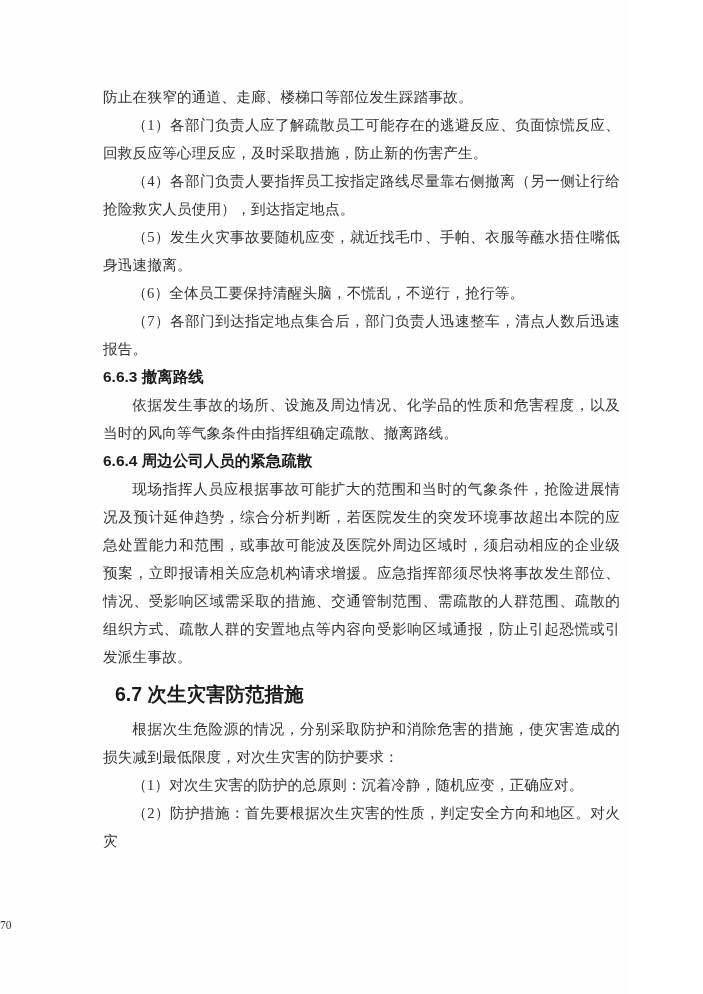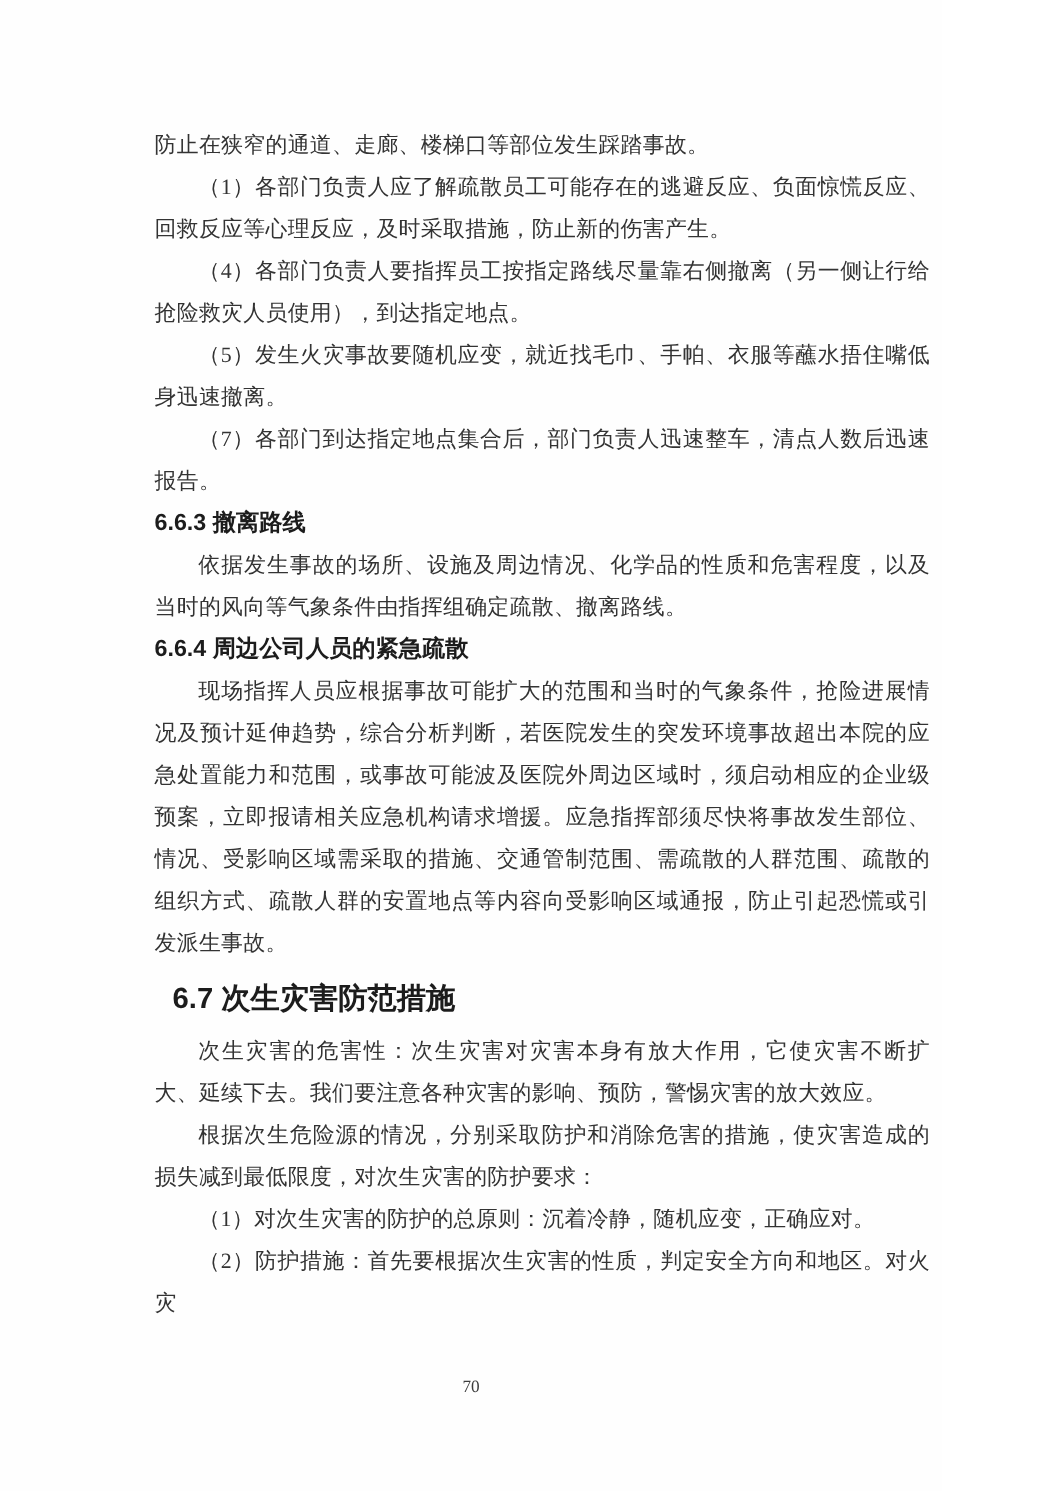--- a/index.html
+++ b/index.html
@@ -51,44 +51,44 @@
     font-size: 19.5px;
     line-height: 34px;
     color: #1c1c1c;
     text-align: left;
   }
   .footer {
     position: absolute;
     top: 915px;
     left: 0;
     width: 100%;
-    text-align: center;
+    text-align: left;
   }
   .page-number {
     font-family: "Liberation Serif", "DejaVu Serif", serif;
     font-size: 11.5px;
     color: #3c3c3c;
   }
 </style>
 </head>
 <body>
 
 <div class="page">
   <div class="content" id="content">
       <div class="para no-indent">防止在狭窄的通道、走廊、楼梯口等部位发生踩踏事故。</div>
       <div class="para">（1）各部门负责人应了解疏散员工可能存在的逃避反应、负面惊慌反应、回救反应等心理反应，及时采取措施，防止新的伤害产生。</div>
       <div class="para">（4）各部门负责人要指挥员工按指定路线尽量靠右侧撤离（另一侧让行给抢险救灾人员使用），到达指定地点。</div>
       <div class="para">（5）发生火灾事故要随机应变，就近找毛巾、手帕、衣服等蘸水捂住嘴低身迅速撤离。</div>
+      <div class="para">（6）全体员工要保持清醒头脑，不慌乱，不逆行，抢行等。</div>
       <div class="para">（7）各部门到达指定地点集合后，部门负责人迅速整车，清点人数后迅速报告。</div>
       <div class="heading-3">6.6.3 撤离路线</div>
       <div class="para">依据发生事故的场所、设施及周边情况、化学品的性质和危害程度，以及当时的风向等气象条件由指挥组确定疏散、撤离路线。</div>
       <div class="heading-3">6.6.4 周边公司人员的紧急疏散</div>
       <div class="para">现场指挥人员应根据事故可能扩大的范围和当时的气象条件，抢险进展情况及预计延伸趋势，综合分析判断，若医院发生的突发环境事故超出本院的应急处置能力和范围，或事故可能波及医院外周边区域时，须启动相应的企业级预案，立即报请相关应急机构请求增援。应急指挥部须尽快将事故发生部位、情况、受影响区域需采取的措施、交通管制范围、需疏散的人群范围、疏散的组织方式、疏散人群的安置地点等内容向受影响区域通报，防止引起恐慌或引发派生事故。</div>
       <div class="heading-2">6.7 次生灾害防范措施</div>
-      <div class="para">次生灾害的危害性：次生灾害对灾害本身有放大作用，它使灾害不断扩大、延续下去。我们要注意各种灾害的影响、预防，警惕灾害的放大效应。</div>
       <div class="para">根据次生危险源的情况，分别采取防护和消除危害的措施，使灾害造成的损失减到最低限度，对次生灾害的防护要求：</div>
       <div class="para">（1）对次生灾害的防护的总原则：沉着冷静，随机应变，正确应对。</div>
       <div class="para">（2）防护措施：首先要根据次生灾害的性质，判定安全方向和地区。对火灾</div>
     </div>
   <div class="footer">
     <span class="page-number">70</span>
   </div>
 </div>
 
 </body></html>

